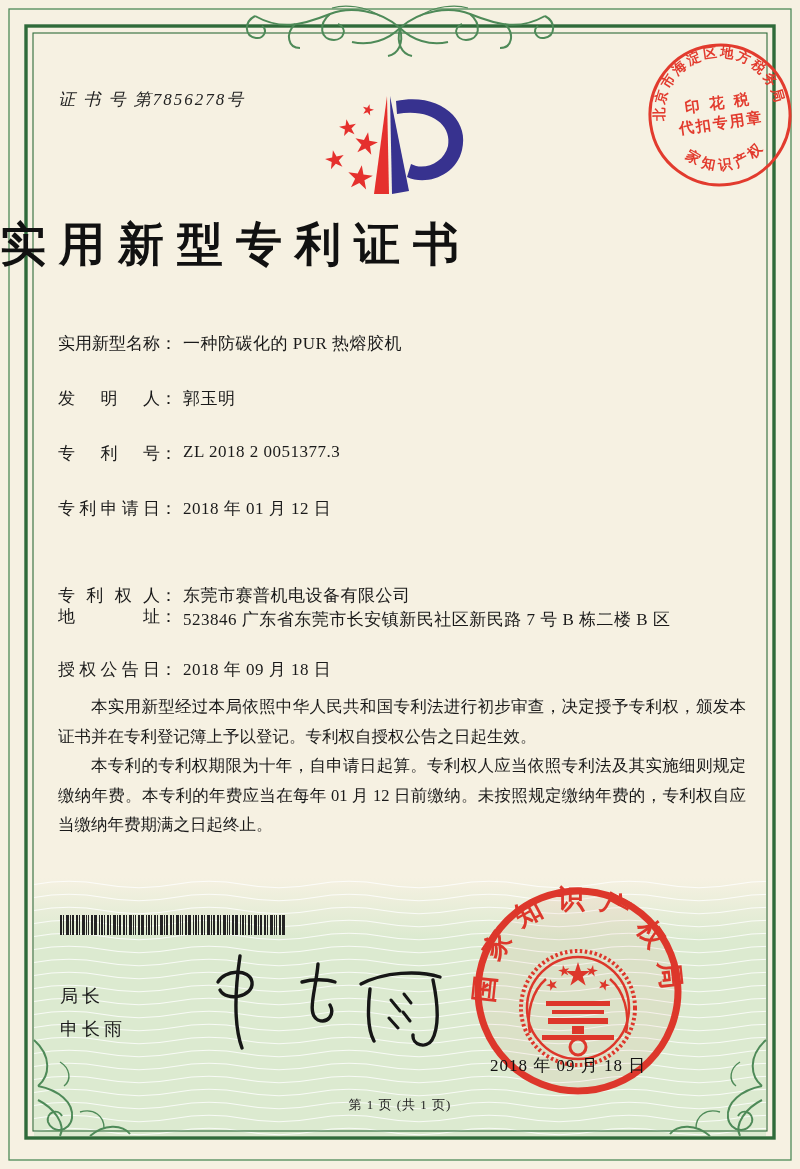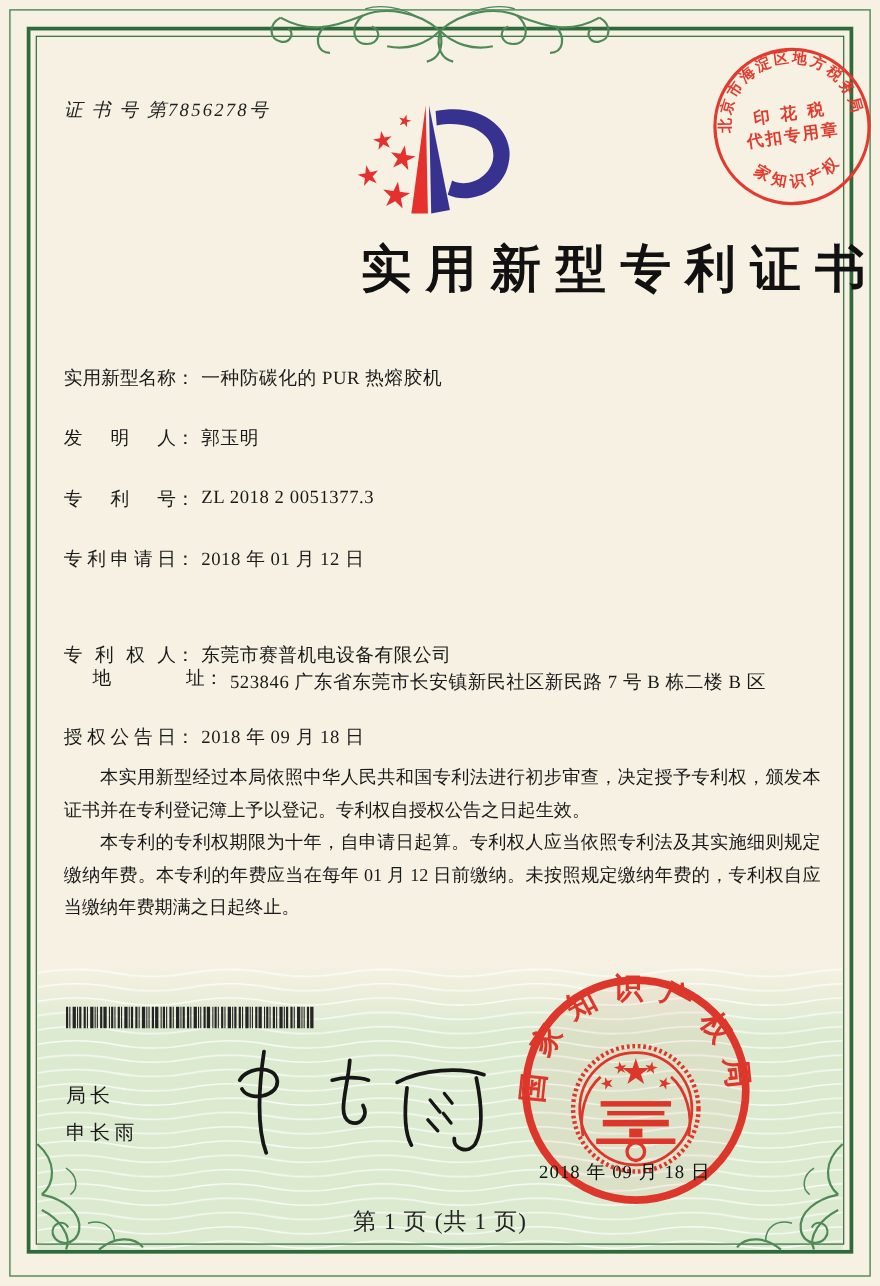--- a/index.html
+++ b/index.html
@@ -7,38 +7,38 @@
        font-family:"Liberation Serif","DejaVu Serif",serif;color:#1a1a1a;overflow:hidden;}
   .abs{position:absolute;}
   
   #frame{position:absolute;left:0;top:0;width:800px;height:1169px;pointer-events:none;}
   
   .green-zone{position:absolute;left:34px;right:34px;top:878px;height:258px;
     background:linear-gradient(180deg, rgba(222,236,209,0) 0px, #dcead0 60px);}
   .green-zone svg{position:absolute;left:0;top:0;width:100%;height:100%;}
   
   .cert-no{left:58px;top:88px;font-size:17px;letter-spacing:2px;color:#222;font-style:italic;}
-  .title{left:0;right:0;top:214px;text-align:right;font-size:46px;font-weight:bold;
+  .title{left:0;right:0;top:214px;text-align:left;font-size:46px;font-weight:bold;
          letter-spacing:13px;color:#111;}
   .fields{left:58px;top:332px;width:690px;font-size:17px;}
   .frow{position:absolute;left:0;white-space:nowrap;}
-  .r0{top:0;}.r1{top:55px;}.r2{top:110px;}.r3{top:165px;}.r4{top:220px;margin-top:32px;}.r5{top:273px;margin-left:26px;}.r6{top:326px;}
+  .r0{top:0;}.r1{top:55px;}.r2{top:110px;}.r3{top:165px;}.r4{top:220px;margin-top:32px;}.r5{top:273px;}.r6{top:326px;}
   .flabel{display:inline-block;width:102px;text-align:justify;text-align-last:justify;vertical-align:top;}
   .fcolon{display:inline-block;margin-right:6px;vertical-align:top;}
   .fvalue{letter-spacing:.5px;vertical-align:top;}
   .fvalue.wrap{display:inline-block;width:575px;white-space:normal;line-height:30px;}
   .grant-right{position:absolute;left:397px;top:0;white-space:nowrap;}
   .paras{left:58px;top:692px;width:688px;font-size:16.5px;line-height:29.5px;text-align:justify;}
   .paras p{margin:0;text-indent:2em;}
   .barcode{left:60px;top:915px;width:228px;height:20px;}
   .director{left:60px;top:980px;font-size:18px;line-height:33px;letter-spacing:4px;}
   .signature{left:198px;top:942px;width:255px;height:115px;}
   .seal{left:468px;top:883px;width:220px;height:220px;}
   .seal-date{left:490px;top:1054px;font-size:17px;letter-spacing:1px;color:#111;z-index:5;}
-  .footer{left:0;right:0;top:1096px;text-align:center;font-size:21px;color:#222;letter-spacing:1px;}
+  .footer{left:0;right:0;top:1096px;text-align:center;font-size:13px;color:#222;letter-spacing:1px;}
   .stamp{left:641px;top:36px;width:158px;height:158px;}
   .logo{left:318px;top:84px;width:172px;height:132px;}
 </style>
 </head>
 <body>
 
 <div class="green-zone">
   <svg>
     <defs>
       <pattern id="waves" width="140" height="13" patternUnits="userSpaceOnUse">

